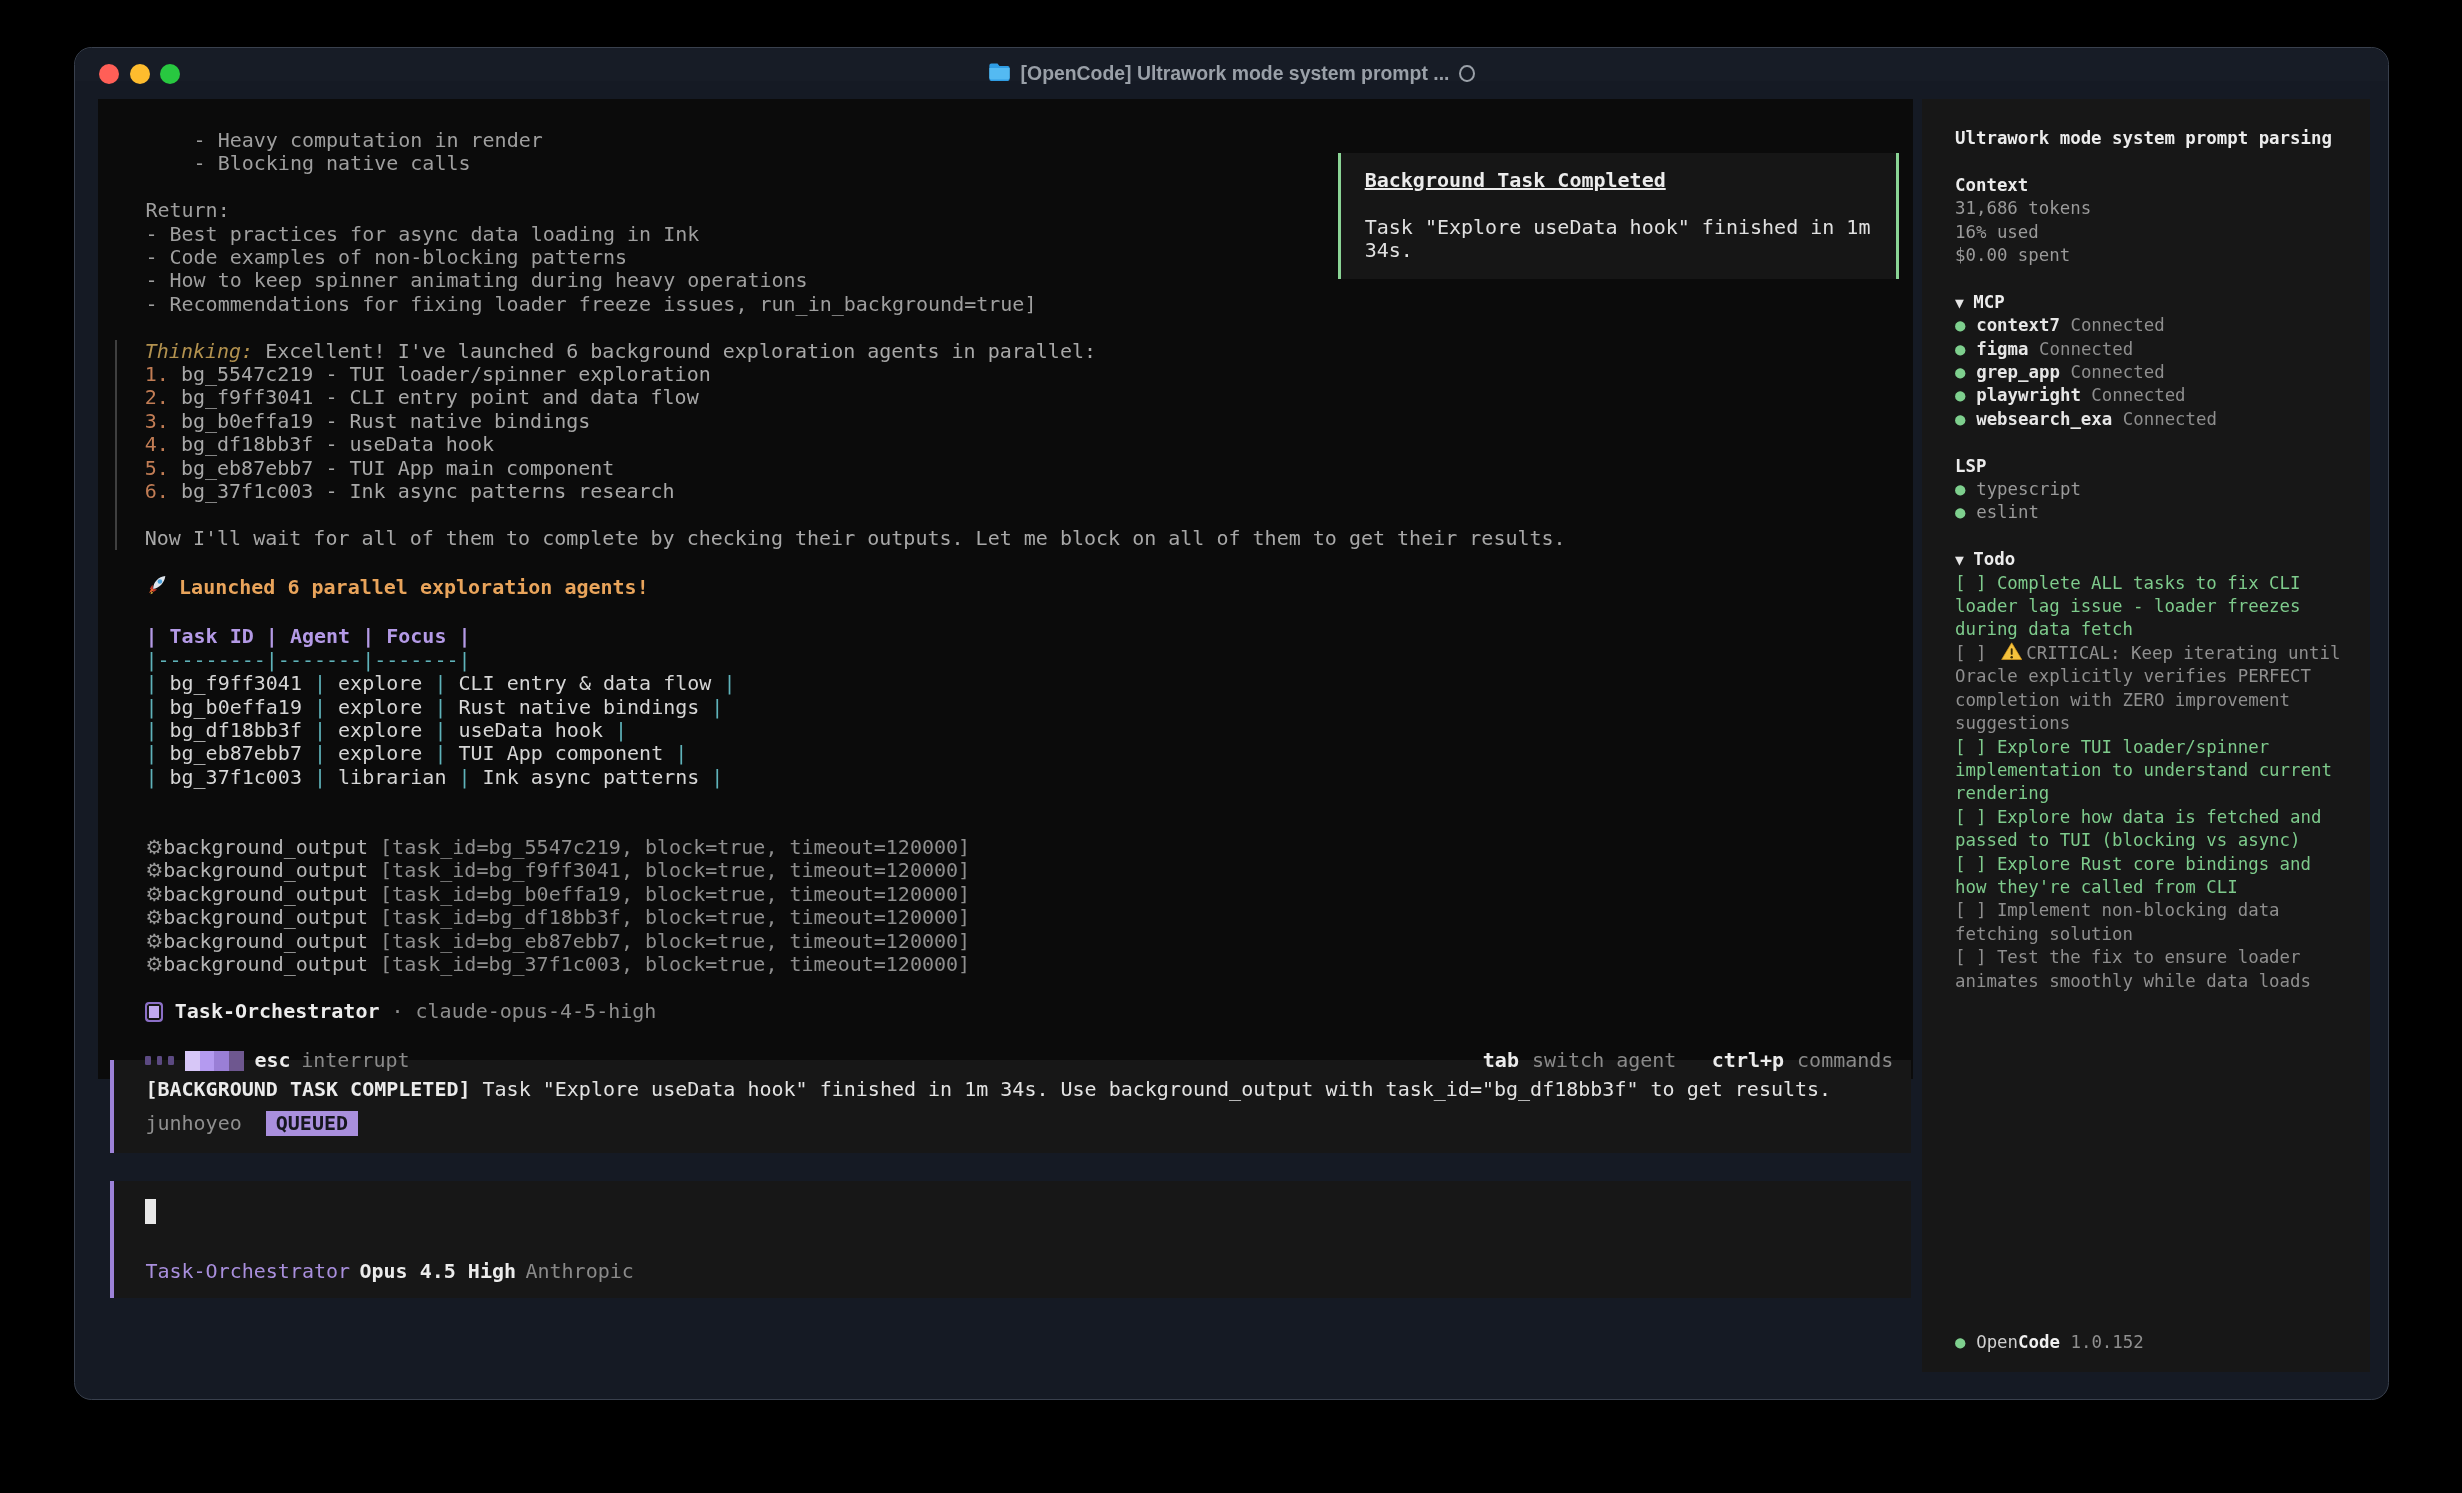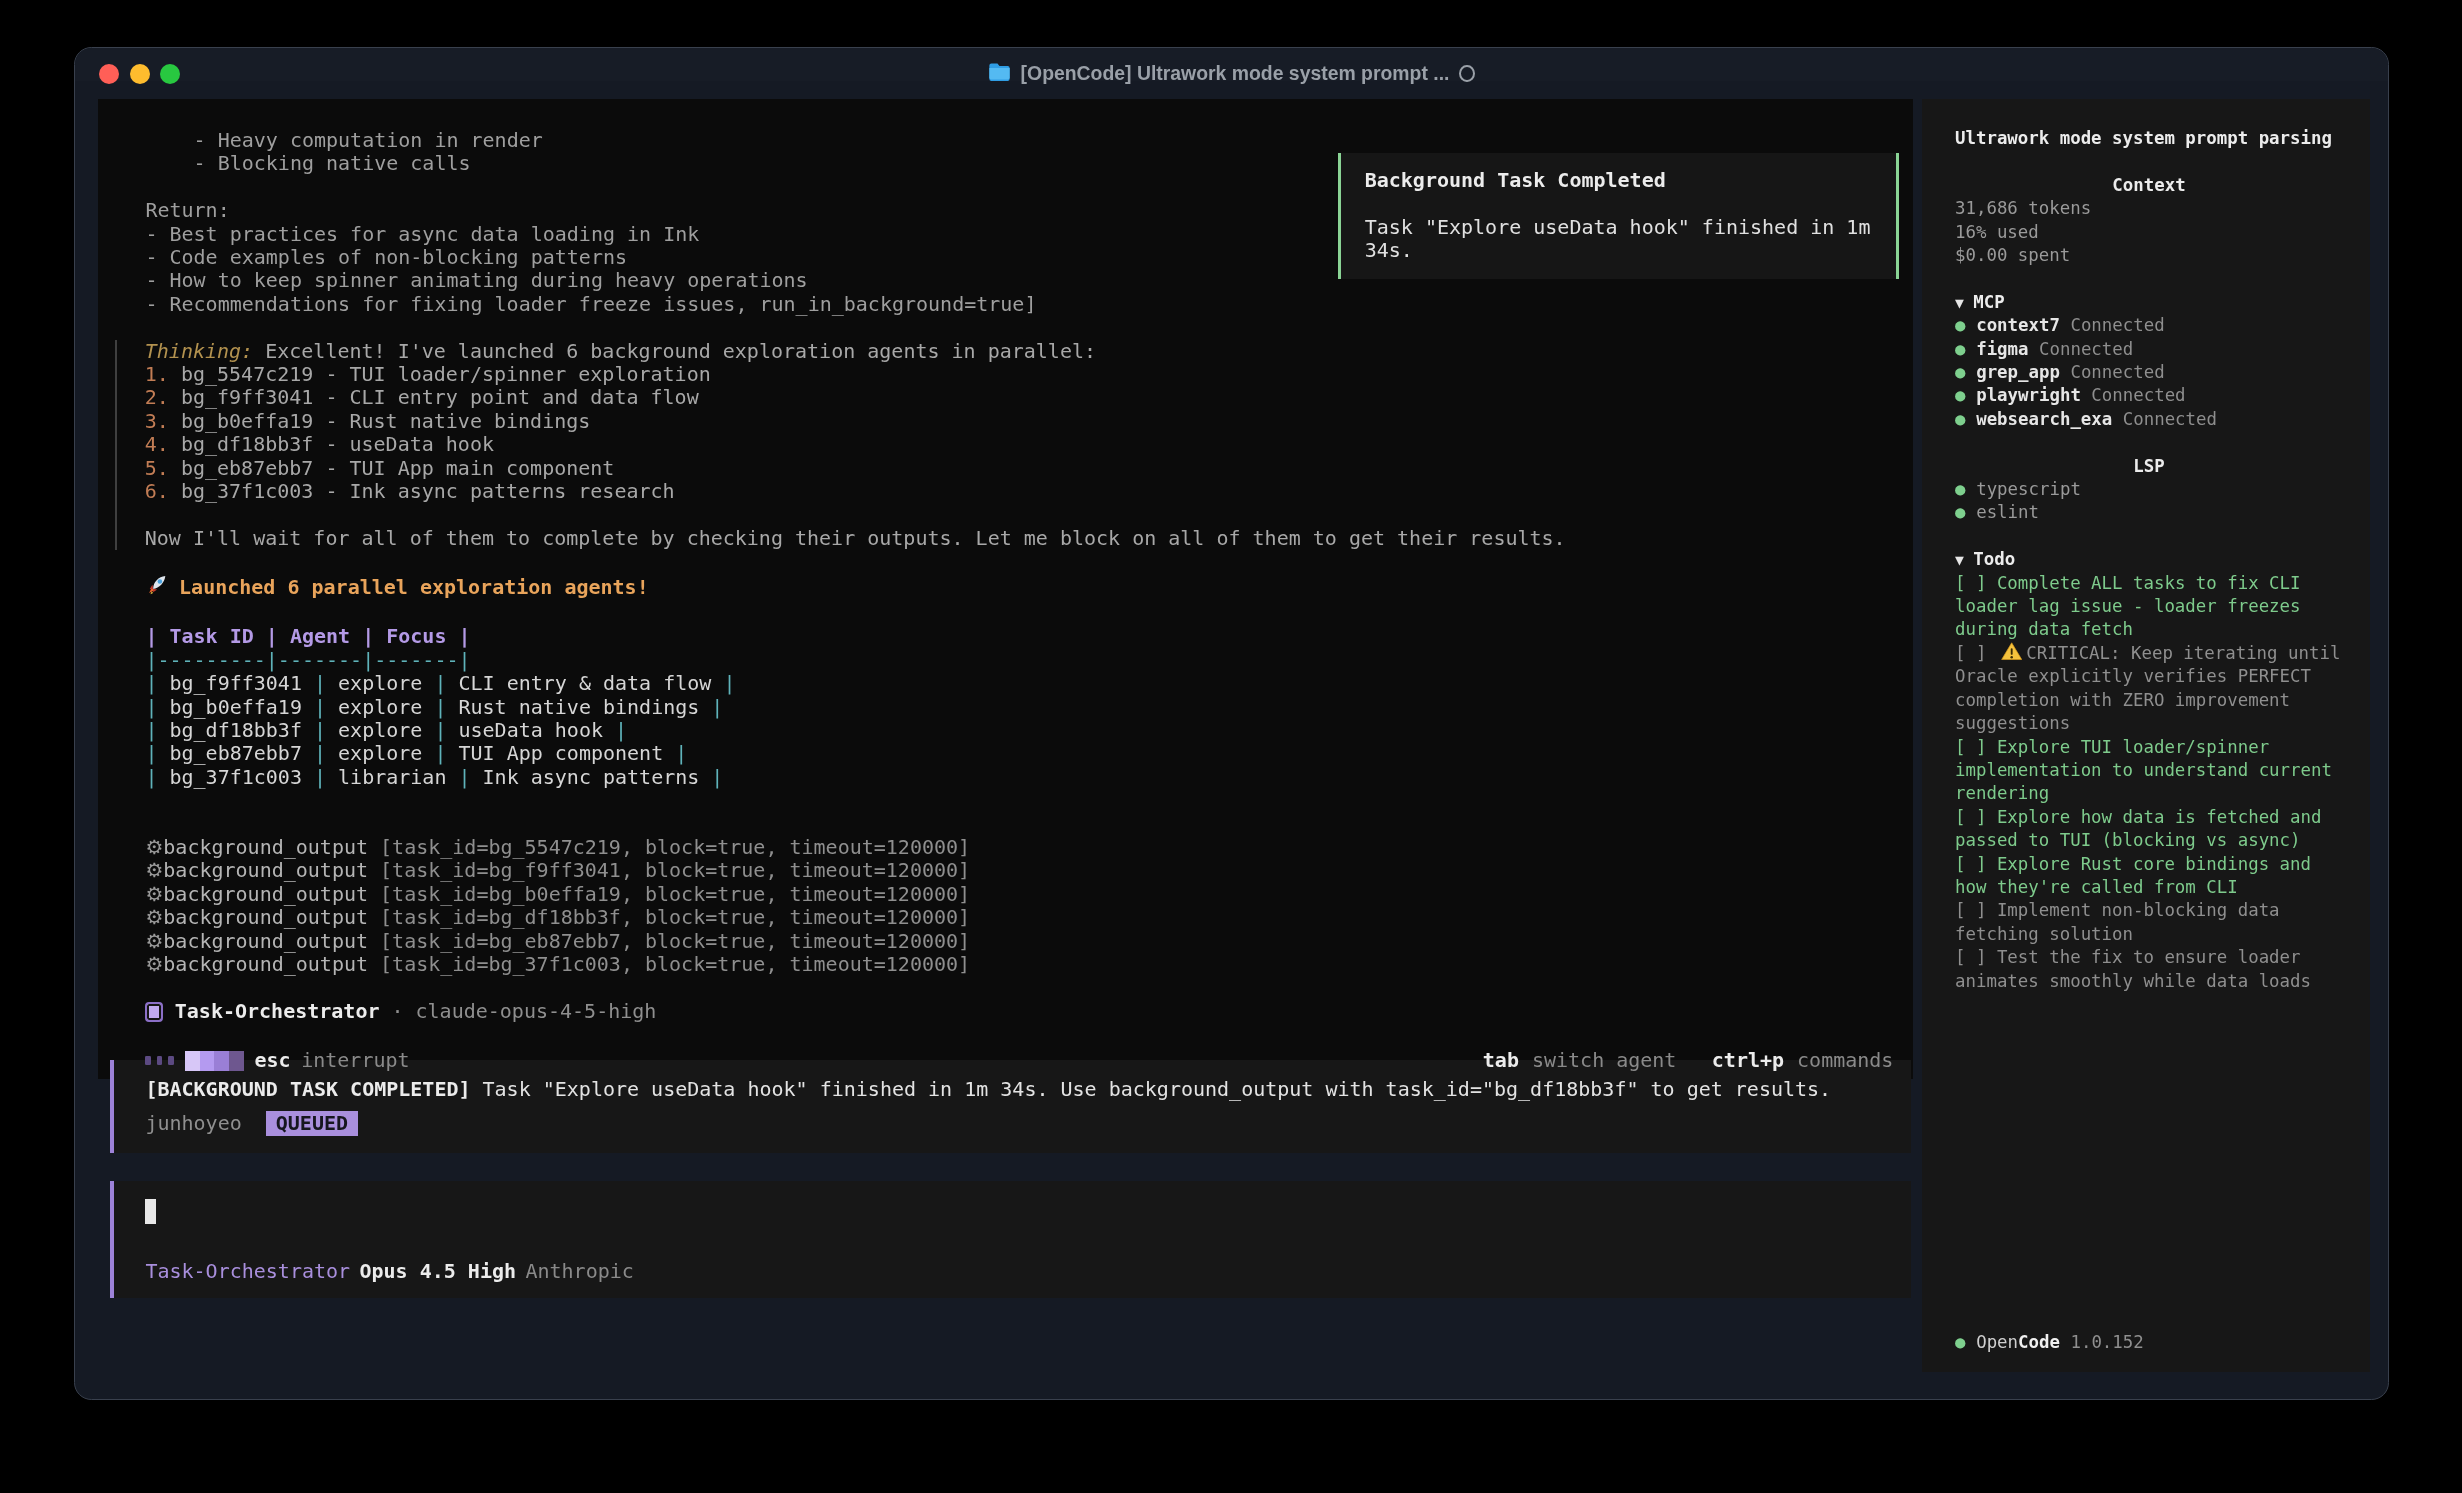--- a/index.html
+++ b/index.html
@@ -85,29 +85,29 @@
   .key-label { color:#8a8a8a; }
   .sb-left { display:flex; align-items:center; gap:10.7px; }
   .sb-right { margin-left:auto; display:flex; align-items:center; gap:13px; }
   .gap30 { width:9.4px; }
   
   .notification {
     position:absolute; top:54px; right:14.7px; width:561px; background:#161616;
     border-left:3.3px solid #8ad495; border-right:3.3px solid #8ad495;
     padding:16px 24px; color:#e0e0e0;
   }
-  .notif-title { color:#ececec; font-weight:bold; margin-bottom:23.4px; }
+  .notif-title { color:#ececec; font-weight:bold; margin-bottom:23.4px;text-decoration:underline; }
   
   .sidebar {
     position:absolute; left:1847px; top:51px; width:448px; height:1273px;
     background:#171717; padding:28px 27px 0 33px;
     font-size:17.4px; line-height:23.4px; color:#9a9a9a;
   }
   .sb-title { color:#ececec; font-weight:bold; }
-  .sb-heading { color:#ececec; font-weight:bold;text-align:center; }
+  .sb-heading { color:#ececec; font-weight:bold; }
   .tri { color:#e6e6e6; font-size:14.7px; margin-right:9.4px; }
   .srv-dot { color:#7ed08e; margin-right:10.7px; }
   .srv-name { color:#e6e6e6; font-weight:600; }
   .srv-status { color:#8e8e8e; }
   .lsp-name { color:#9a9a9a; }
   .todo-item { margin:0; }
   .todo-active { color:#7ecb8c; }
   .todo-dim { color:#8f8f8f; }
   .warn-icon { display:inline-block; vertical-align:-2px; margin:0 4px; }
   .version-row { position:absolute; left:33px; bottom:17.4px; }

